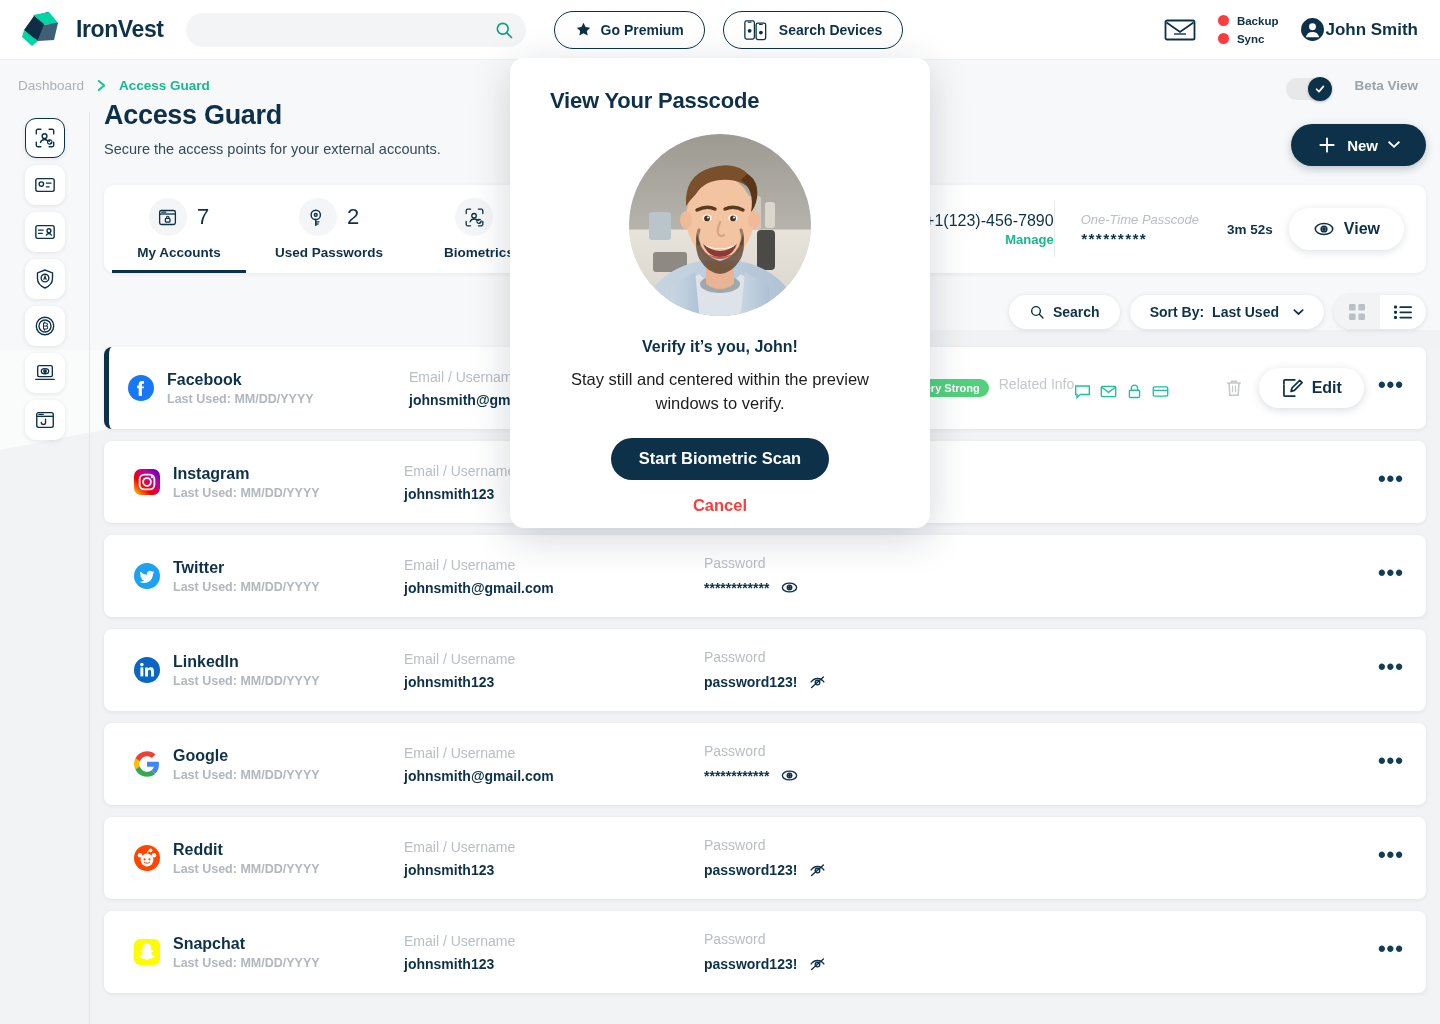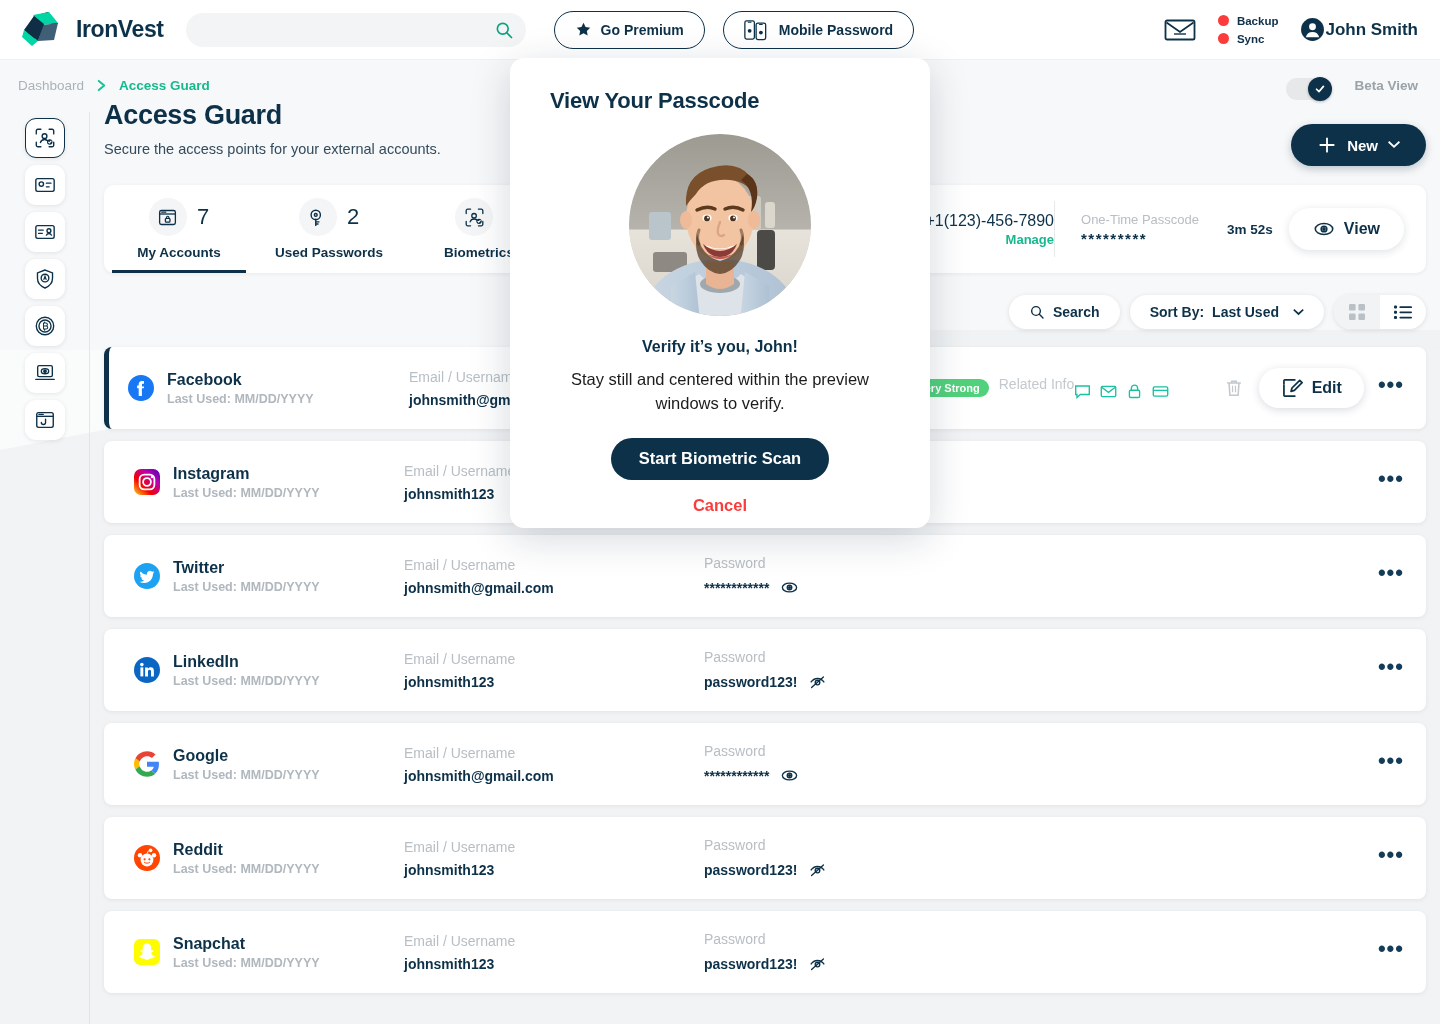--- a/index.html
+++ b/index.html
@@ -124,21 +124,21 @@
   .stat-num { font-size: 22px; font-weight: 500; color: #0d3149; }
   .stat-label { font-size: 13.5px; font-weight: 700; color: #0d3149; margin-top: 9px; }
   .stat.active::after {
     content: ''; position: absolute; left: 8px; right: 8px; bottom: 0; height: 3px; background: #0d3149;
   }
 
   .phone-sec { display: flex; flex-direction: column; align-items: flex-end; padding-left: 30px; border-left: 1px solid #e7e9eb; height: 56px; justify-content: center;}
   .phone-num { font-size: 16px; color: #0d3149; }
   .phone-manage { font-size: 13px; color: #16b98e; font-weight: 600; margin-top: 2px; cursor: pointer; }
 
-  .otp-sec { display: flex; flex-direction: column; justify-content: center; padding-left: 26px; border-left: 1px solid #e7e9eb; height: 56px; }
+  .otp-sec { display: flex; flex-direction: column; justify-content: center; padding-left: 26px; border-left: 1px solid #e7e9eb; height: 56px; font-style: italic; }
   .otp-label { font-size: 13px; color: #b7bec4; }
   .otp-dots { font-size: 15px; font-weight: 700; color: #0d3149; letter-spacing: 1.5px; margin-top: 3px; }
   .otp-timer { font-size: 13.5px; font-weight: 700; color: #0d3149; margin-left: 28px; align-self: center; }
   .view-btn {
     margin-left: 16px; margin-right: 22px; align-self: center; height: 42px; border-radius: 21px; background:#fff;
     box-shadow: 0 2px 8px rgba(20,40,60,.14); display: flex; align-items: center; gap: 9px;
     padding: 0 24px; font-size: 16px; font-weight: 700; color: #0d3149; cursor: pointer;
   }
 
   
@@ -251,21 +251,21 @@
         <span>
           <svg width="26" height="22" viewBox="0 0 30 24" fill="none" stroke="#0d3149" stroke-width="1.5">
             <rect x="1" y="1.5" width="11" height="21" rx="2"></rect>
             <rect x="4.2" y="2.6" width="4.6" height="1" rx=".5" fill="#0d3149" stroke="none"></rect>
             <circle cx="6.5" cy="13" r="2.2" fill="#0d3149" stroke="none"></circle>
             <rect x="14" y="4" width="11" height="19" rx="2" fill="#fff"></rect>
             <rect x="17.2" y="5.1" width="4.6" height="1" rx=".5" fill="#0d3149" stroke="none"></rect>
             <circle cx="19.5" cy="15" r="2.2" fill="#0d3149" stroke="none"></circle>
           </svg>
         </span>
-        <span>Mobile Password</span>
+        <span>Search Devices</span>
       </div>
     </div>
 
     <div class="hdr-right">
       <span>
         <svg width="32" height="24" viewBox="0 0 32 24" fill="none" stroke="#0d3149" stroke-width="1.8">
           <rect x="1.5" y="2.5" width="29" height="19" rx="1.6"></rect>
           <path d="M2.5 4.5 L16 14 L29.5 4.5"></path>
           <path d="M10 16 L22 16" stroke-width="1.4"></path>
         </svg>

